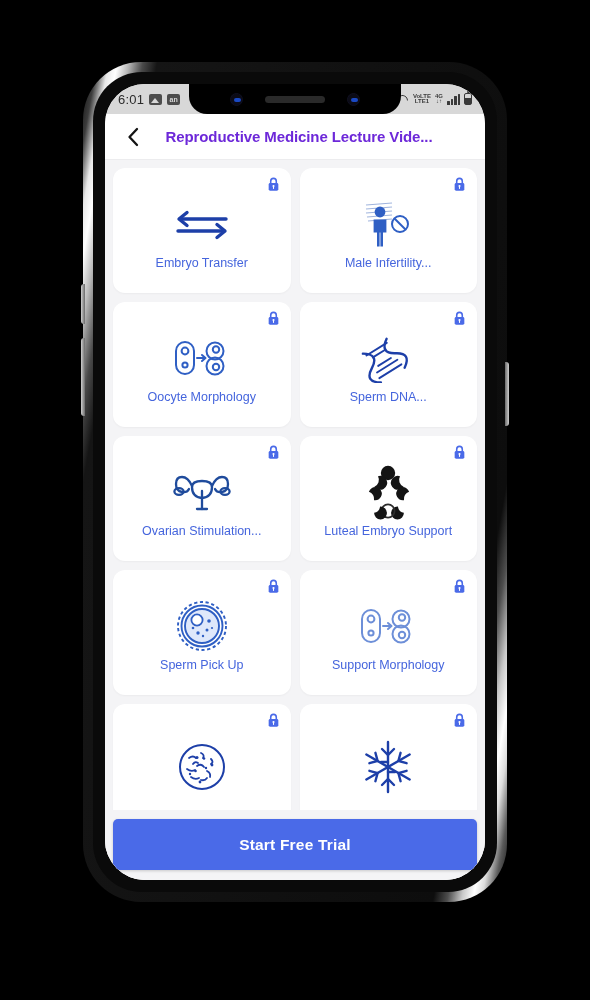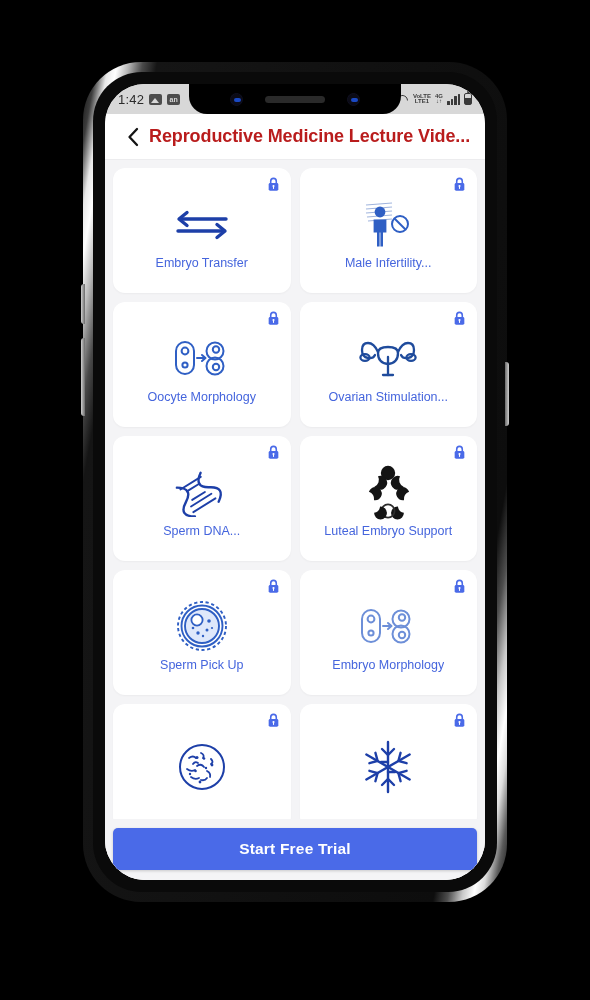--- a/index.html
+++ b/index.html
@@ -200,23 +200,23 @@
   .back-btn {
     width: 32px; height: 32px;
     display: flex; align-items: center; justify-content: center;
     flex: 0 0 auto;
     cursor: pointer;
   }
   .back-btn svg { display: block; }
   .appbar-title {
     flex: 1;
     text-align: center;
-    font-size: 18px;
+    font-size: 15px;
     font-weight: 700;
-    color: #b91c1c;
+    color: #6d28d9;
     letter-spacing: -0.1px;
     white-space: nowrap;
     overflow: hidden;
     padding-right: 24px;
   }
 
   
   .content {
     position: relative;
     height: 720px;
@@ -271,21 +271,21 @@
     position: absolute;
     left: 0; right: 0;
     bottom: 0;
     background: #f4f4f6;
     padding: 9px 8px 10px 8px;
     z-index: 20;
   }
   .cta {
     display: block;
     width: 100%;
-    height: 42px;
+    height: 51px;
     background: #4a6ae8;
     color: #ffffff;
     border: none;
     border-radius: 5px;
     font-size: 15.5px;
     font-weight: 700;
     font-family: "Liberation Sans", sans-serif;
     letter-spacing: .2px;
     cursor: pointer;
     box-shadow: 0 1px 3px rgba(0,0,0,0.18);
@@ -306,21 +306,21 @@
     <div class="screen">
 
       <div class="notch">
         <div class="cam"></div>
         <div class="speaker"></div>
         <div class="cam"></div>
       </div>
 
       <div class="statusbar">
         <div class="sb-left">
-          <span class="sb-time">1:42</span>
+          <span class="sb-time">6:01</span>
           <span class="sb-ico photo"></span>
           <span class="sb-ico gallery">an</span>
         </div>
         <div class="sb-right">
           <span class="wifi-call"></span>
           <span class="volte">
             <span>VoLTE</span><br>
             <span>LTE1</span>
           </span>
           <span class="fourg">
@@ -424,44 +424,20 @@
           </div>
 
           <div class="card">
             <svg class="lock" viewBox="0 0 14 16">
               <path d="M4 6.6 V4.4 a3 3 0 0 1 6 0 V6.6" fill="none" stroke="#4a6ae8" stroke-width="1.7"></path>
               <rect x="1.8" y="6.4" width="10.4" height="8.4" rx="1.6" fill="#4a6ae8"></rect>
               <circle cx="7" cy="9.6" r="1.15" fill="#ffffff"></circle>
               <rect x="6.42" y="10" width="1.16" height="2.7" fill="#ffffff"></rect>
             </svg>
             <div class="card-icon">
-              <svg width="64" height="46" viewBox="0 0 64 46">
-                <g fill="none" stroke="#1f4b9c" stroke-width="2.3" stroke-linecap="round">
-                  <path d="M32 40 V22"></path>
-                  <path d="M22 18 q0 -6 10 -6 q10 0 10 6"></path>
-                  <path d="M22 18 q0 10 10 11 q10 -1 10 -11"></path>
-                  <path d="M22 17 q-4 -9 -10 -9 q-6 0 -6 7 q0 7 6 8 q5 1 7 -3"></path>
-                  <path d="M42 17 q4 -9 10 -9 q6 0 6 7 q0 7 -6 8 q-5 1 -7 -3"></path>
-                  <ellipse cx="9" cy="22.5" rx="4.6" ry="3.4"></ellipse>
-                  <ellipse cx="55" cy="22.5" rx="4.6" ry="3.4"></ellipse>
-                  <path d="M27 40 h10"></path>
-                </g>
-              </svg>
-            </div>
-            <div class="card-label">Ovarian Stimulation...</div>
-          </div>
-
-          <div class="card">
-            <svg class="lock" viewBox="0 0 14 16">
-              <path d="M4 6.6 V4.4 a3 3 0 0 1 6 0 V6.6" fill="none" stroke="#4a6ae8" stroke-width="1.7"></path>
-              <rect x="1.8" y="6.4" width="10.4" height="8.4" rx="1.6" fill="#4a6ae8"></rect>
-              <circle cx="7" cy="9.6" r="1.15" fill="#ffffff"></circle>
-              <rect x="6.42" y="10" width="1.16" height="2.7" fill="#ffffff"></rect>
-            </svg>
-            <div class="card-icon">
               <svg width="62" height="50" viewBox="0 0 62 50">
                 <g transform="rotate(-32 31 25)">
                   <g fill="none" stroke="#1d3fa8" stroke-width="2.4" stroke-linecap="round">
                     <path d="M12 8 q14 9 0 17 q-14 8 0 17"></path>
                     <path d="M40 8 q-14 9 0 17 q14 8 0 17"></path>
                   </g>
                   <g stroke="#1d3fa8" stroke-width="1.9" stroke-linecap="round">
                     <line x1="14" y1="11.5" x2="38" y2="11.5"></line>
                     <line x1="18.5" y1="16.5" x2="33.5" y2="16.5"></line>
                     <line x1="18.5" y1="26.5" x2="33.5" y2="26.5"></line>
@@ -475,20 +451,44 @@
           </div>
 
           <div class="card">
             <svg class="lock" viewBox="0 0 14 16">
               <path d="M4 6.6 V4.4 a3 3 0 0 1 6 0 V6.6" fill="none" stroke="#4a6ae8" stroke-width="1.7"></path>
               <rect x="1.8" y="6.4" width="10.4" height="8.4" rx="1.6" fill="#4a6ae8"></rect>
               <circle cx="7" cy="9.6" r="1.15" fill="#ffffff"></circle>
               <rect x="6.42" y="10" width="1.16" height="2.7" fill="#ffffff"></rect>
             </svg>
             <div class="card-icon">
+              <svg width="64" height="46" viewBox="0 0 64 46">
+                <g fill="none" stroke="#1f4b9c" stroke-width="2.3" stroke-linecap="round">
+                  <path d="M32 40 V22"></path>
+                  <path d="M22 18 q0 -6 10 -6 q10 0 10 6"></path>
+                  <path d="M22 18 q0 10 10 11 q10 -1 10 -11"></path>
+                  <path d="M22 17 q-4 -9 -10 -9 q-6 0 -6 7 q0 7 6 8 q5 1 7 -3"></path>
+                  <path d="M42 17 q4 -9 10 -9 q6 0 6 7 q0 7 -6 8 q-5 1 -7 -3"></path>
+                  <ellipse cx="9" cy="22.5" rx="4.6" ry="3.4"></ellipse>
+                  <ellipse cx="55" cy="22.5" rx="4.6" ry="3.4"></ellipse>
+                  <path d="M27 40 h10"></path>
+                </g>
+              </svg>
+            </div>
+            <div class="card-label">Ovarian Stimulation...</div>
+          </div>
+
+          <div class="card">
+            <svg class="lock" viewBox="0 0 14 16">
+              <path d="M4 6.6 V4.4 a3 3 0 0 1 6 0 V6.6" fill="none" stroke="#4a6ae8" stroke-width="1.7"></path>
+              <rect x="1.8" y="6.4" width="10.4" height="8.4" rx="1.6" fill="#4a6ae8"></rect>
+              <circle cx="7" cy="9.6" r="1.15" fill="#ffffff"></circle>
+              <rect x="6.42" y="10" width="1.16" height="2.7" fill="#ffffff"></rect>
+            </svg>
+            <div class="card-icon">
               <svg width="62" height="58" viewBox="0 0 62 58">
                 <circle cx="31" cy="10" r="7.2" fill="#141414"></circle>
                 <path d="M43 13.2 a7 7 0 1 0 3.6 10.6 a7.6 7.6 0 0 1 -3.6 -10.6 z" fill="#141414"></path>
                 <path d="M50.5 28 a6.6 6.6 0 1 0 -2 9.6 a7.4 7.4 0 0 1 2 -9.6 z" fill="#141414" transform="rotate(20 49 33)"></path>
                 <path d="M45 42.5 a6.4 6.4 0 1 0 -1.6 8.4 a7.2 7.2 0 0 1 1.6 -8.4 z" fill="#141414" transform="rotate(-55 44 47)"></path>
                 <circle cx="31" cy="48" r="6.6" fill="none" stroke="#2c2c2c" stroke-width="1.7"></circle>
                 <path d="M19 42.5 a6.4 6.4 0 1 1 1.6 8.4 a7.2 7.2 0 0 0 -1.6 -8.4 z" fill="#141414" transform="rotate(55 20 47)"></path>
                 <path d="M13.5 28 a6.6 6.6 0 1 1 2 9.6 a7.4 7.4 0 0 0 -2 -9.6 z" fill="#141414" transform="rotate(-20 15 33)"></path>
                 <path d="M21 13.2 a7 7 0 1 1 -3.6 10.6 a7.6 7.6 0 0 0 3.6 -10.6 z" fill="#141414"></path>
               </svg>
@@ -539,21 +539,21 @@
                   <circle cx="14" cy="31" r="2.6"></circle>
                   <circle cx="44" cy="17" r="8.5"></circle>
                   <circle cx="44" cy="32" r="8.5"></circle>
                   <circle cx="45" cy="15.5" r="3.2"></circle>
                   <circle cx="45" cy="33" r="3.2"></circle>
                   <line x1="26" y1="24" x2="34" y2="24" stroke-linecap="round"></line>
                   <polyline points="31,21 34.5,24 31,27" stroke-linecap="round" stroke-linejoin="round"></polyline>
                 </g>
               </svg>
             </div>
-            <div class="card-label">Embryo Morphology</div>
+            <div class="card-label">Support Morphology</div>
           </div>
 
           <div class="card">
             <svg class="lock" viewBox="0 0 14 16">
               <path d="M4 6.6 V4.4 a3 3 0 0 1 6 0 V6.6" fill="none" stroke="#4a6ae8" stroke-width="1.7"></path>
               <rect x="1.8" y="6.4" width="10.4" height="8.4" rx="1.6" fill="#4a6ae8"></rect>
               <circle cx="7" cy="9.6" r="1.15" fill="#ffffff"></circle>
               <rect x="6.42" y="10" width="1.16" height="2.7" fill="#ffffff"></rect>
             </svg>
             <div class="card-icon">

